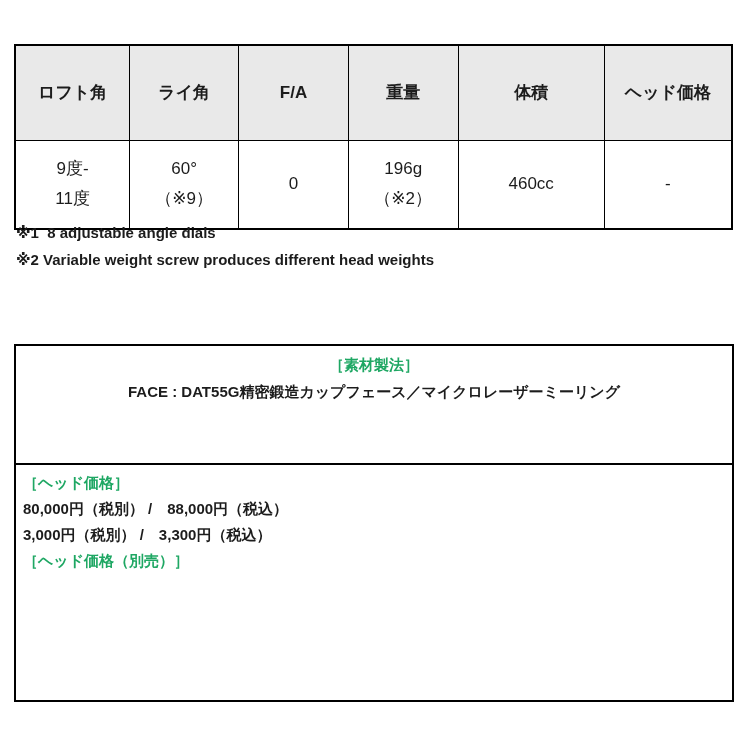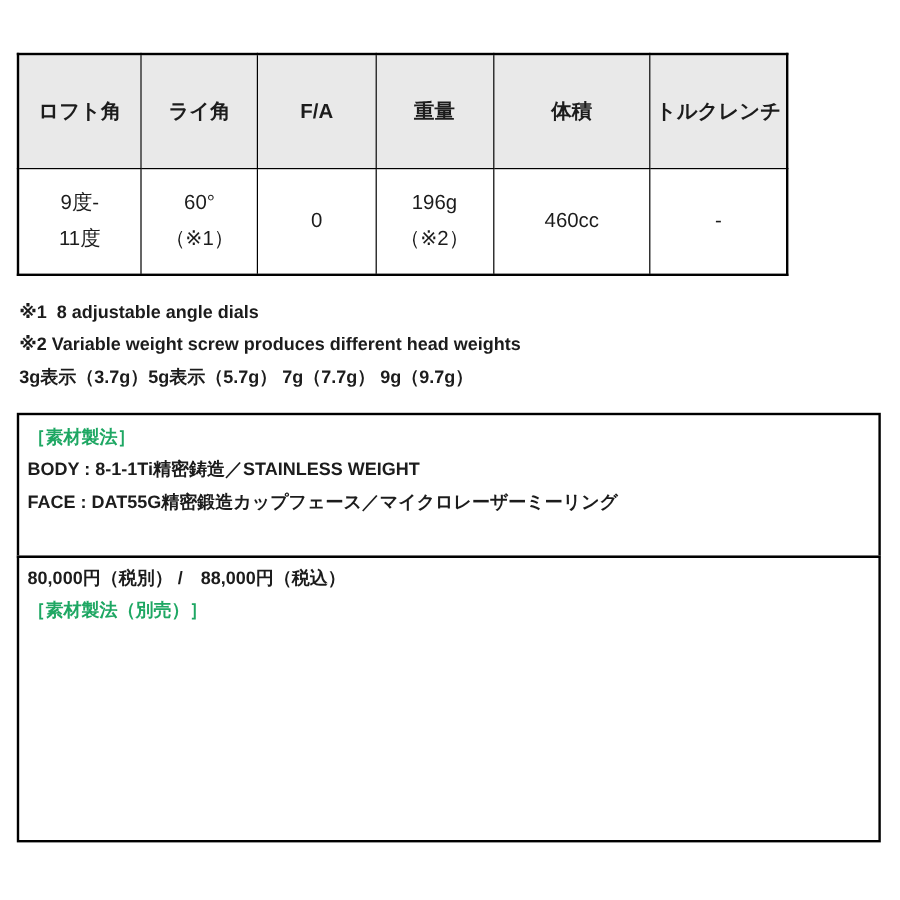--- a/index.html
+++ b/index.html
@@ -18,21 +18,21 @@
     position: relative;
     width: 750px;
     height: 750px;
     background: #ffffff;
   }
   
   table.spec-table {
     position: absolute;
     left: 14px;
     top: 44px;
-    width: 643px;
+    width: 719px;
     border-collapse: collapse;
     table-layout: fixed;
     border: 2px solid #000000;
   }
   table.spec-table th,
   table.spec-table td {
     border: 1px solid #000000;
     text-align: center;
     vertical-align: middle;
     padding: 0 4px;
@@ -49,21 +49,21 @@
     background: #ffffff;
     font-size: 17px;
     font-weight: normal;
     line-height: 1.8;
     white-space: pre-line;
   }
   
   .notes {
     position: absolute;
     left: 16px;
-    top: 252px;
+    top: 224px;
     width: 720px;
   }
   .notes p {
     margin: 0 0 9px 0;
     font-size: 15px;
     font-weight: bold;
     line-height: 18px;
     white-space: pre-wrap;
   }
   
@@ -79,21 +79,21 @@
   .box p {
     margin: 0;
     font-size: 15px;
     font-weight: bold;
     line-height: 27px;
     white-space: pre-wrap;
   }
   .box p.green {
     color: var(--accent, #1ea763);
   }
-  .box.material-box { top: 344px; height: 121px; }
+  .box.material-box { top: 344px; height: 121px; text-align: center; }
   .box.price-box    { top: 463px; height: 239px; }
   .box.price-box p  { line-height: 26px; }
 </style>
 </head>
 <body>
 
 <div class="page">
 
   <table class="spec-table">
     <colgroup>
@@ -104,48 +104,48 @@
       <col style="width:20.4%">
       <col style="width:17.8%">
     </colgroup>
     <thead>
       <tr>
         <th>ロフト角</th>
         <th>ライ角</th>
         <th>F/A</th>
         <th>重量</th>
         <th>体積</th>
-        <th>トルクレンチ</th>
+        <th>ヘッド価格</th>
       </tr>
     </thead>
     <tbody>
       <tr>
         <td>9度-
 11度</td>
         <td>60°
-（※1）</td>
+（※9）</td>
         <td>0</td>
         <td>196g
 （※2）</td>
         <td>460cc</td>
         <td>-</td>
       </tr>
     </tbody>
   </table>
 
   <div class="notes">
     <p>※1  8 adjustable angle dials</p>
     <p>※2 Variable weight screw produces different head weights</p>
-    <p>3g表示（3.7g）5g表示（5.7g） 7g（7.7g） 9g（9.7g）</p>
   </div>
 
   <div class="box material-box">
     <p class="green">［素材製法］</p>
-    <p>BODY : 8-1-1Ti精密鋳造／STAINLESS WEIGHT</p>
     <p>FACE : DAT55G精密鍛造カップフェース／マイクロレーザーミーリング</p>
   </div>
 
   <div class="box price-box">
+    <p class="green">［ヘッド価格］</p>
     <p>80,000円（税別） /　88,000円（税込）</p>
-    <p class="green">［素材製法（別売）］</p>
+    <p>3,000円（税別） /　3,300円（税込）</p>
+    <p class="green">［ヘッド価格（別売）］</p>
   </div>
 
 </div>
 
 </body></html>

